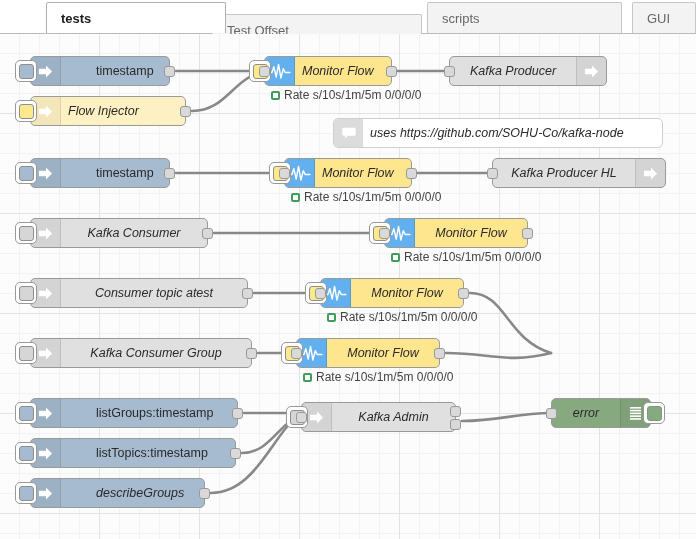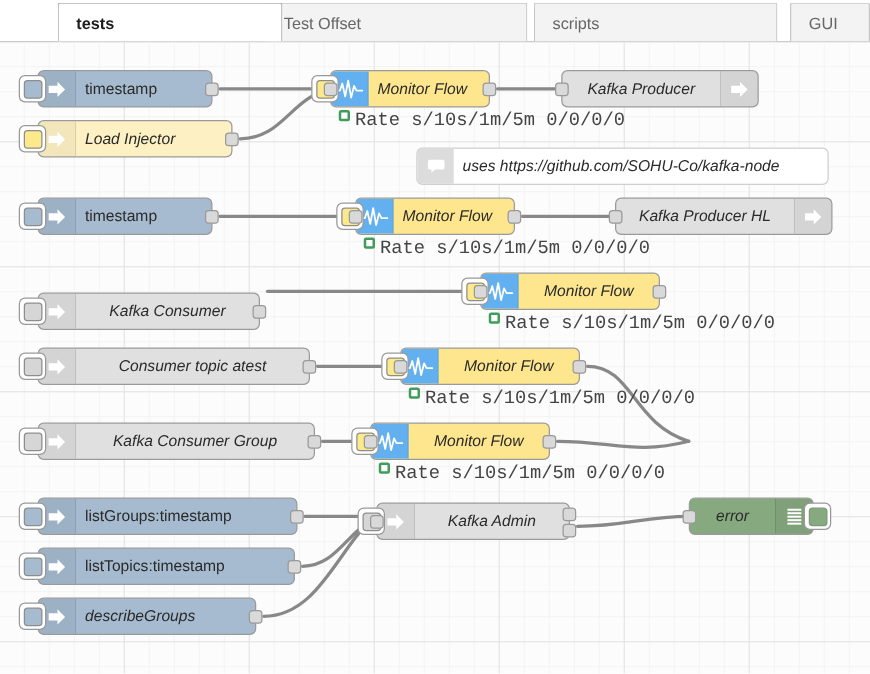--- a/index.html
+++ b/index.html
@@ -112,21 +112,21 @@
     border-right: 1px solid rgba(0,0,0,0.10);
     border-radius: 4px 0 0 4px;
   }
   .icon-box.right-side {
     border-right: none;
     border-left: 1px solid rgba(0,0,0,0.10);
     border-radius: 0 4px 4px 0;
   }
 
   
-  .n-inject   { background: #a6bbcf; }
+  .n-inject   { background: #a6bbcf; gap: 28px; }
   .n-inject .icon-box { background: rgba(0,0,0,0.05); }
   .n-injectY  { background: #fdf0c2; }
   .n-injectY .icon-box { background: rgba(0,0,0,0.04); }
   .n-grey     { background: #e0e0e0; }
   .n-grey .icon-box { background: rgba(0,0,0,0.05); }
   .n-yellow   { background: #fde68d; }
   .n-debug    { background: #87a980; }
   .n-debug .icon-box { background: rgba(0,0,0,0.05); }
   .n-comment  { background: #ffffff; border-color: #cfcfcf; text-align: right; }
   .n-comment .icon-box { background: #dcdcdc; border-right: none; border-radius: 4px 0 0 4px; }
@@ -194,26 +194,25 @@
     border-radius: 3px;
     z-index: 3;
   }
   .port.in  { left: -6px; }
   .port.out { right: -6px; }
 
   
   .status {
     position: absolute;
     display: flex;
-    align-items: flex-start;
-    font-size: 15px;
+    align-items: center;
+    font-size: 12px;
     color: #444;
     white-space: nowrap;
     z-index: 2;
-    font-family: Liberation Mono, monospace;
   }
   .status .dot {
     width: 9px; height: 9px;
     box-sizing: border-box;
     border: 2px solid #3f9c5a;
     background: #ffffff;
     border-radius: 2px;
     margin-right: 4px;
     flex: 0 0 auto;
   }
@@ -226,21 +225,21 @@
 </style>
 </head>
 <body>
 
 <div id="app">
 
   <div id="tabbar">
       <div class="tab active" style="left: 22px; width: 180px; margin-left: 24px;">
         <span>tests</span>
       </div>
-      <div class="tab" style="left: 212px; width: 210px;">
+      <div class="tab" style="left: 212px; width: 210px; margin-top: 12px;">
         <span>Test Offset</span>
       </div>
       <div class="tab" style="left: 427px; width: 195px;">
         <span>scripts</span>
       </div>
       <div class="tab" style="left: 632px; width: 64px;">
         <span>GUI</span>
       </div>
     </div>
 
@@ -275,21 +274,21 @@
       </div>
       <div class="node n-injectY" style="left: 30px; top: 62px; width: 156px;">
         <div class="statusbtn sb-yellow">
           <i></i>
         </div>
         <div class="icon-box">
           <svg class="glyph-arrow" viewBox="0 0 16 16">
             <path d="M1 5 L8.5 5 L8.5 1.5 L15 8 L8.5 14.5 L8.5 11 L1 11 Z" fill="#ffffff"></path>
           </svg>
         </div>
-        <div class="node-label italic">Load Injector</div>
+        <div class="node-label italic">Flow Injector</div>
         <div class="port out" style="top: 9px;"></div>
       </div>
       <div class="node n-yellow" style="left: 264px; top: 22px; width: 128px;">
         <div class="statusbtn sb-yellow">
           <i></i>
         </div>
         <div class="icon-box blue">
           <svg class="glyph-wave" viewBox="0 0 24 18">
             <path d="M1 10 L4 10 L6 4 L8.5 15 L11 1.5 L13.5 16 L16 6 L18 10 L23 10" fill="none" stroke="#ffffff" stroke-width="1.5" stroke-linejoin="round" stroke-linecap="round"></path>
           </svg>
@@ -342,21 +341,21 @@
       </div>
       <div class="node n-grey" style="left: 492px; top: 124px; width: 174px;">
         <div class="node-label italic center">Kafka Producer HL</div>
         <div class="icon-box right-side">
           <svg class="glyph-arrow" viewBox="0 0 16 16">
             <path d="M1 5 L8.5 5 L8.5 1.5 L15 8 L8.5 14.5 L8.5 11 L1 11 Z" fill="#ffffff"></path>
           </svg>
         </div>
         <div class="port in" style="top: 9px;"></div>
       </div>
-      <div class="node n-grey" style="left: 30px; top: 200px; width: 178px;">
+      <div class="node n-grey" style="left: 30px; top: 184px; width: 178px;">
         <div class="statusbtn sb-grey">
           <i></i>
         </div>
         <div class="icon-box">
           <svg class="glyph-arrow" viewBox="0 0 16 16">
             <path d="M1 5 L8.5 5 L8.5 1.5 L15 8 L8.5 14.5 L8.5 11 L1 11 Z" fill="#ffffff"></path>
           </svg>
         </div>
         <div class="node-label italic center">Kafka Consumer</div>
         <div class="port out" style="top: 9px;"></div>

